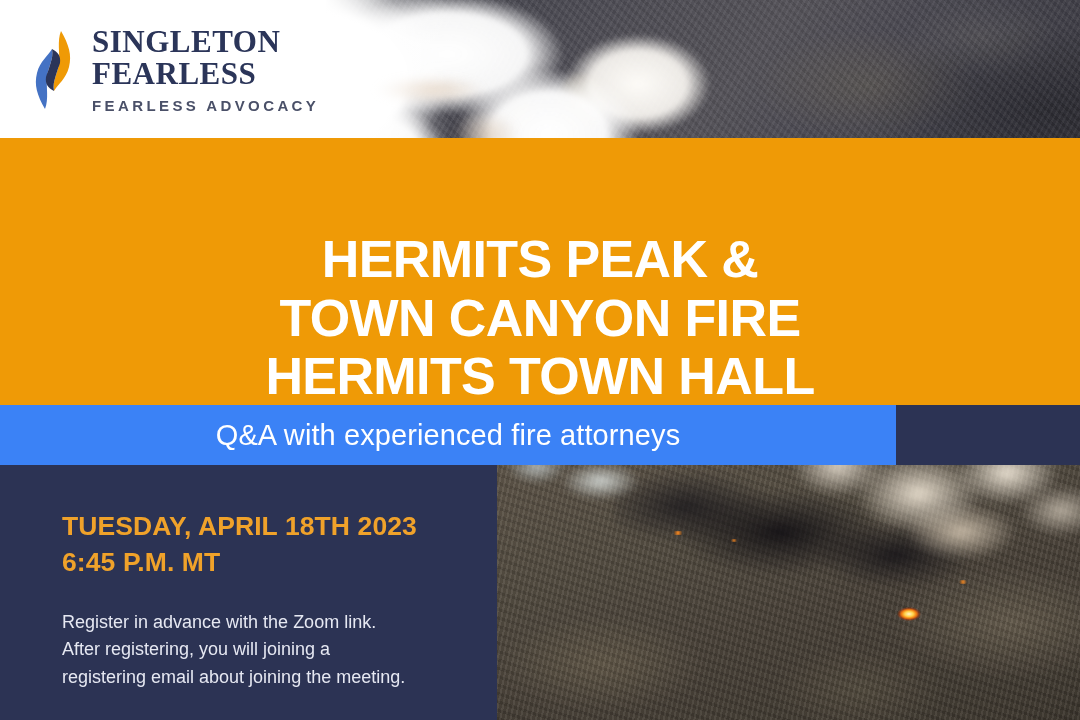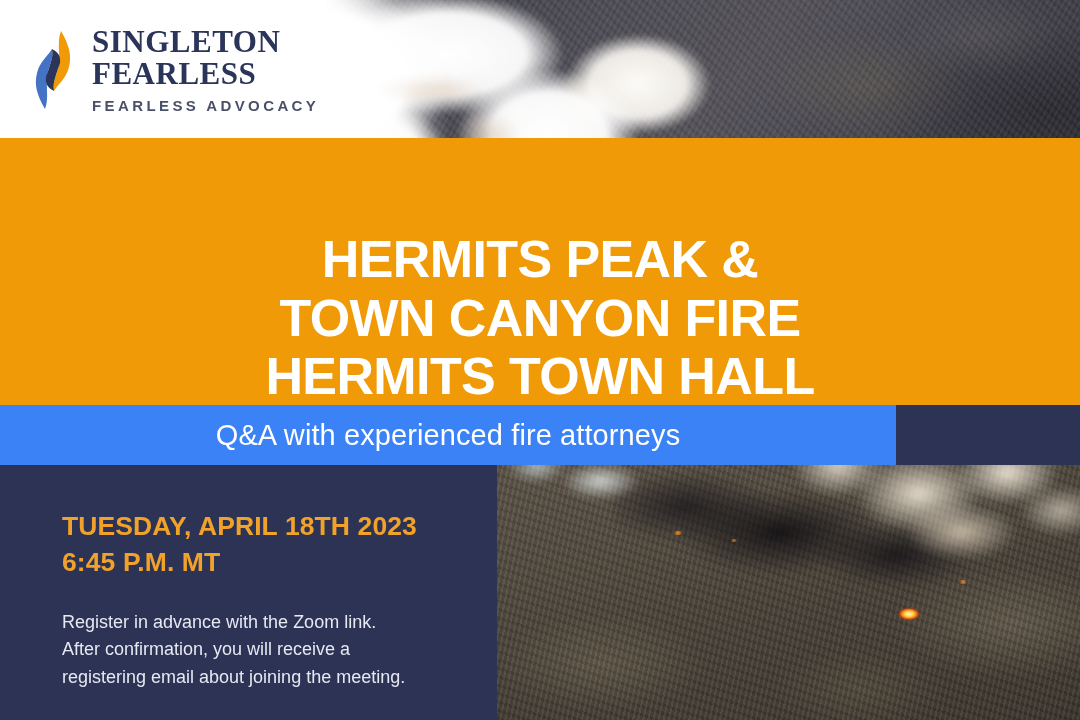--- a/index.html
+++ b/index.html
@@ -279,21 +279,21 @@
     <div class="subtitle-text">Q&amp;A with experienced fire attorneys</div>
   </div>
 
   <div class="bottom-band">
 
     <div class="details">
       <div class="date-line">TUESDAY, APRIL 18TH 2023</div>
       <div class="date-line">6:45 P.M. MT</div>
       <div class="register-block">
         <div class="register-line">Register in advance with the Zoom link.</div>
-        <div class="register-line">After confirmation, you will receive a</div>
+        <div class="register-line">After registering, you will joining a</div>
         <div class="register-line">registering email about joining the meeting.</div>
       </div>
     </div>
 
     <div class="fire-photo">
       <div class="fp-ground"></div>
       <div class="fp-burn"></div>
       <div class="fp-plume-left"></div>
       <div class="fp-plume"></div>
       <div class="fp-ember e1"></div>

